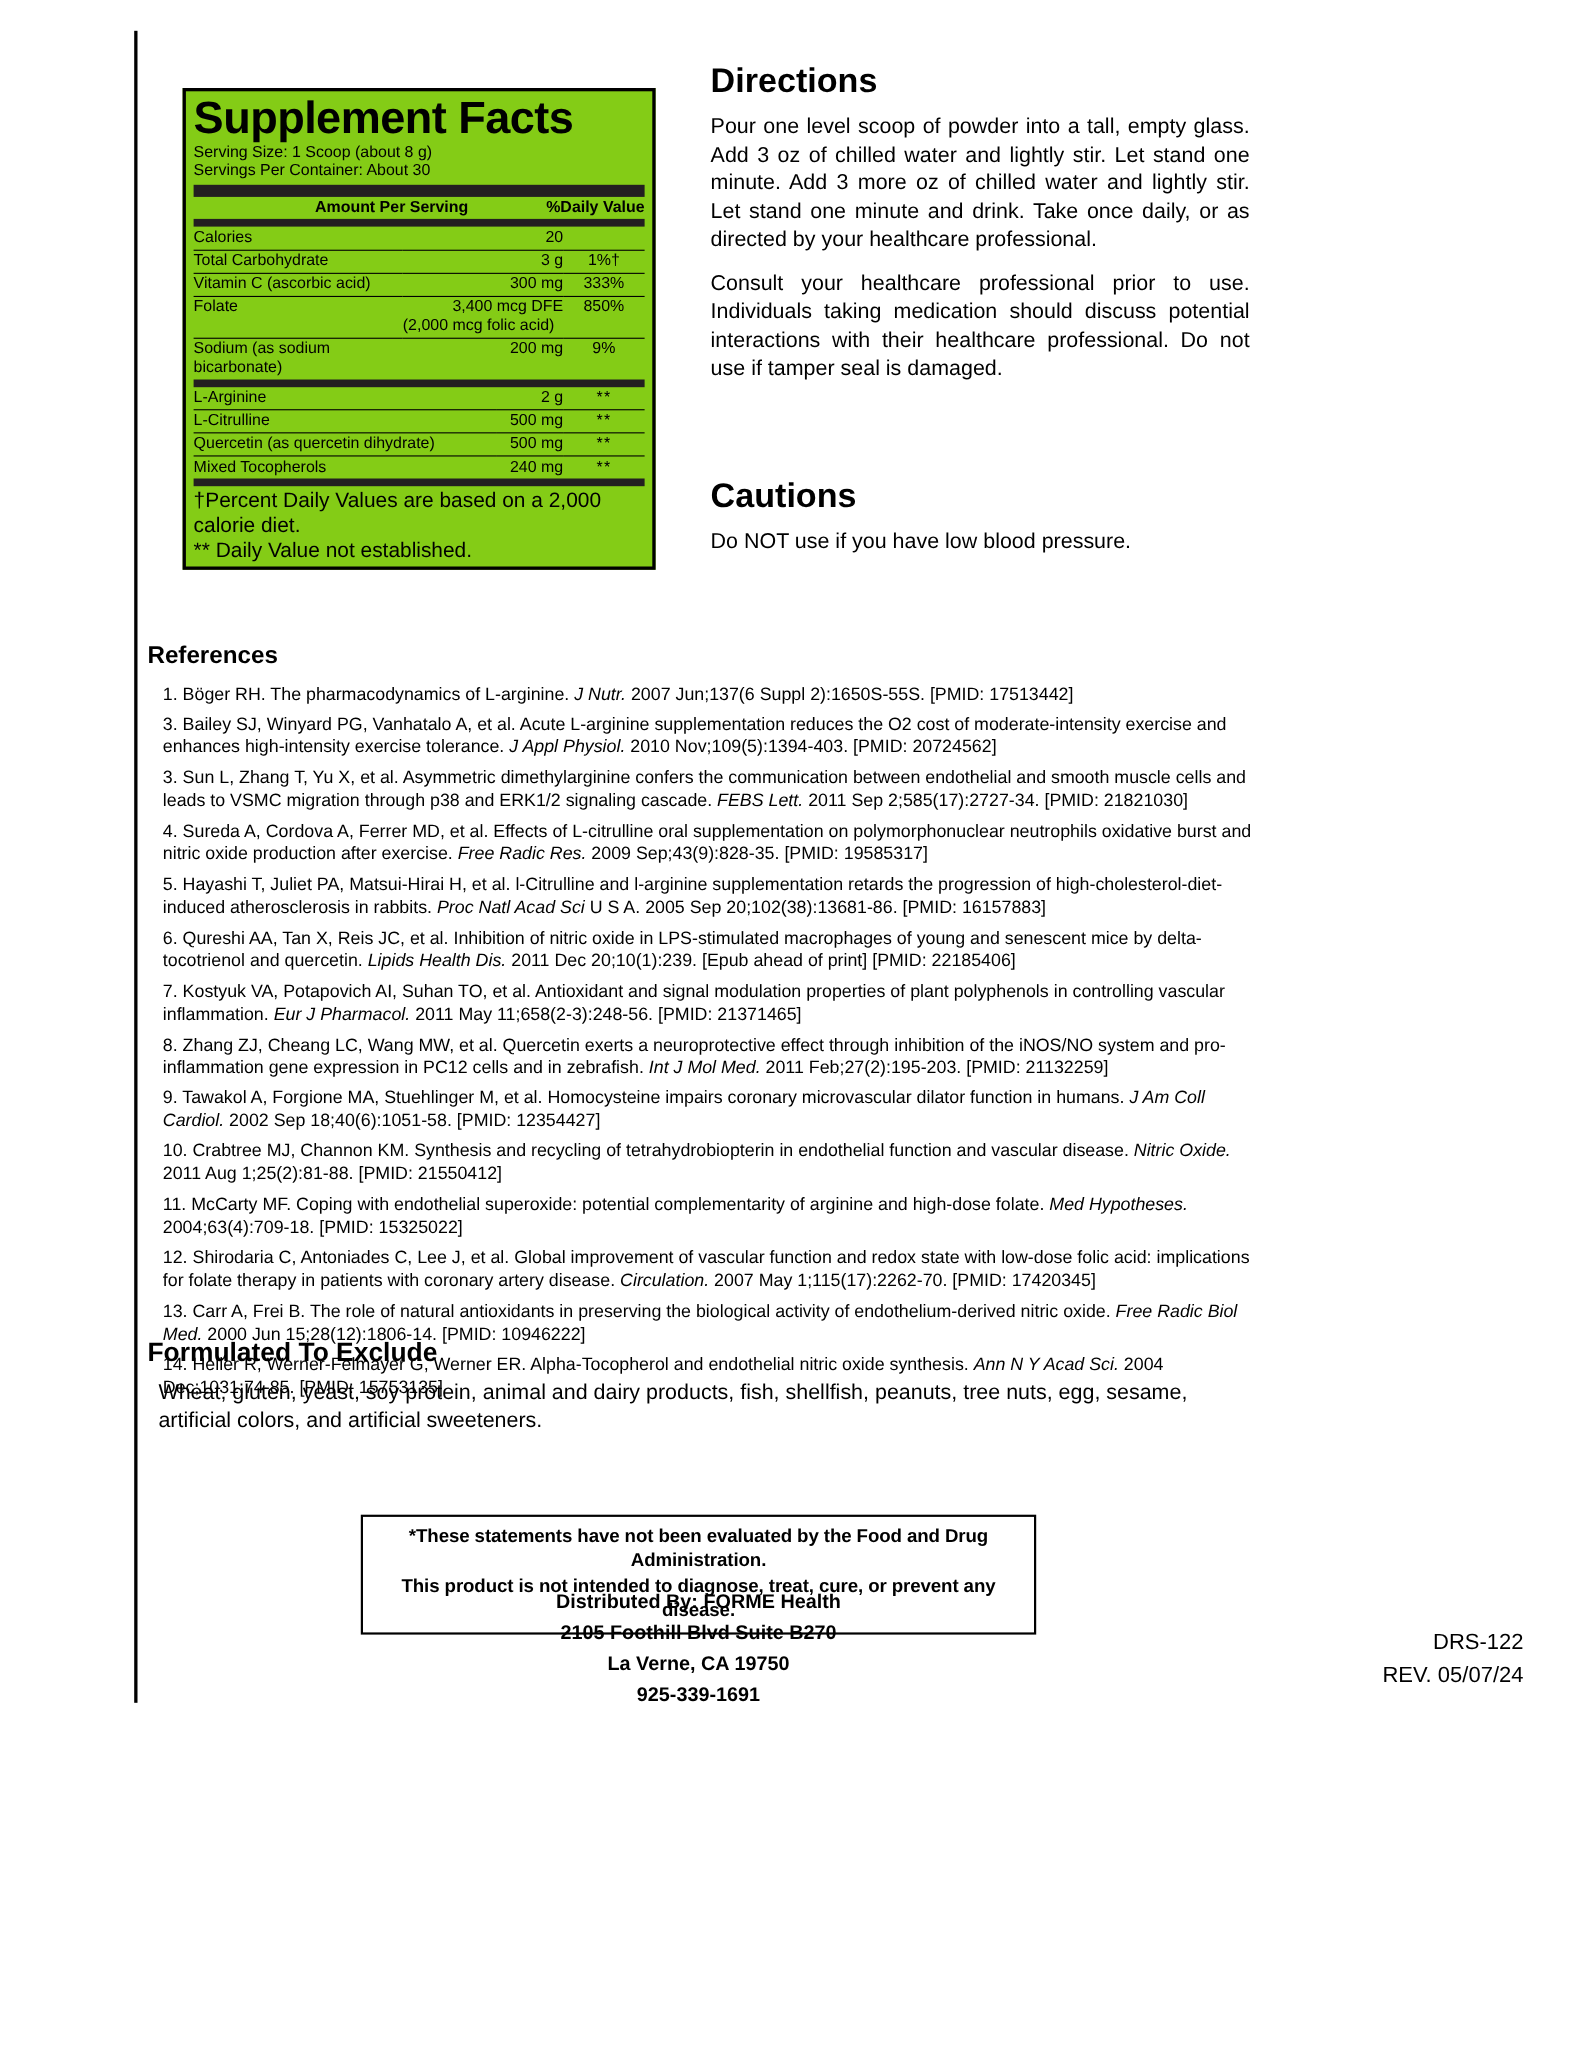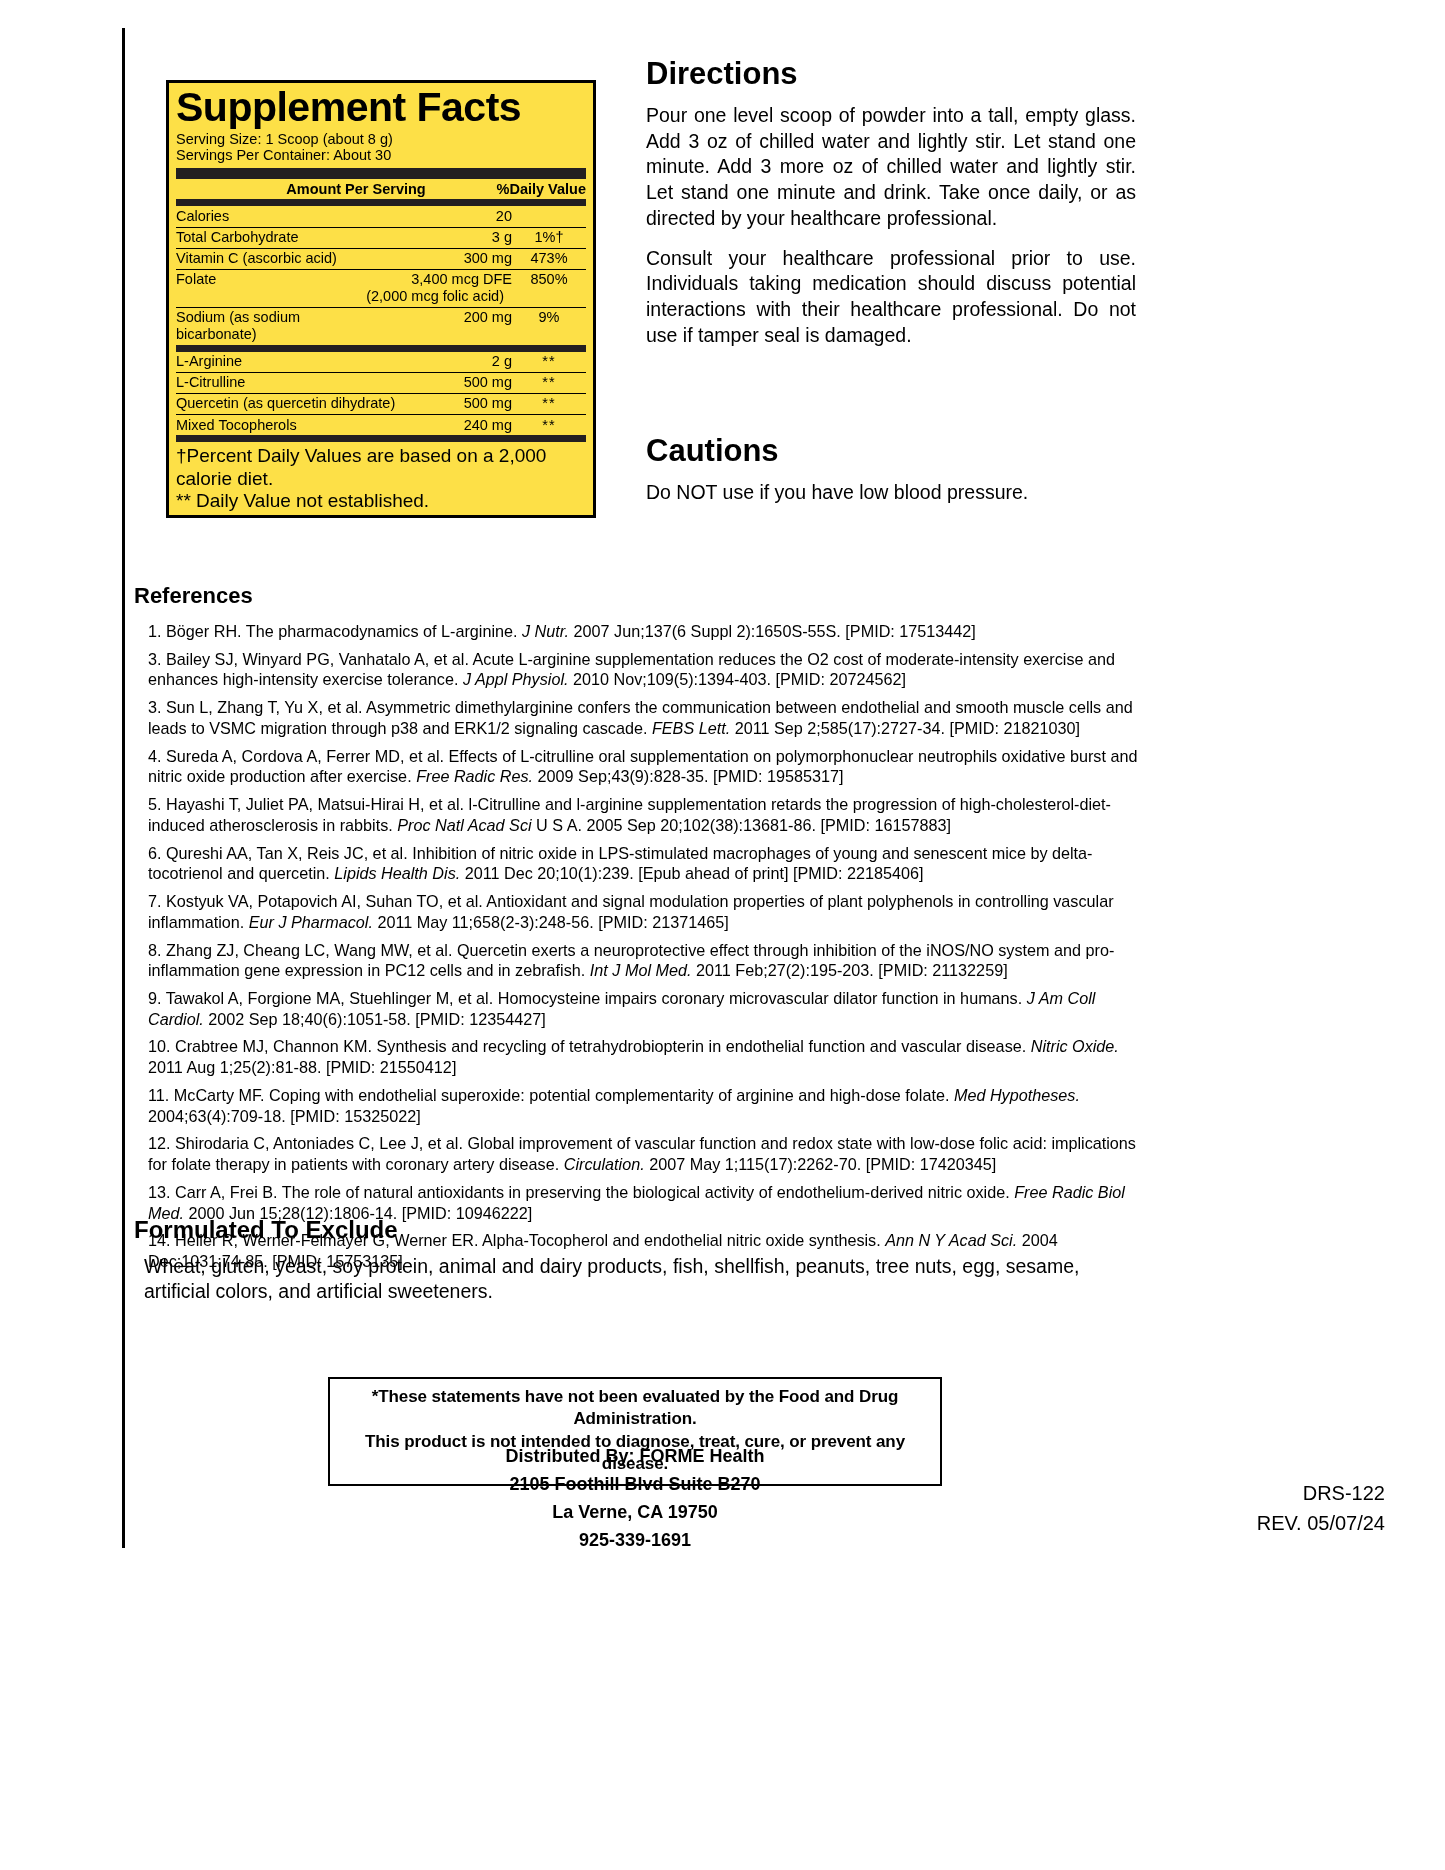--- a/index.html
+++ b/index.html
@@ -41,21 +41,21 @@
   
   .facts-wrap {
     position: absolute;
     left: 166px;
     top: 22px;
     width: 430px;
   }
   .facts-box {
     border: 3px solid #000;
     padding: 4px 7px 3px 7px;
-    background: #fde047;
+    background: #84cc16;
   }
   .facts-title {
     font-family: "Liberation Sans", sans-serif;
     font-weight: bold;
     font-size: 41px;
     line-height: 0.92;
     letter-spacing: -0.5px;
     margin: 2px 0 4px 0;
     white-space: nowrap;
   }
@@ -269,21 +269,21 @@
               <td class="dv"></td>
             </tr>
             <tr class="brd">
               <td class="nm">Total Carbohydrate</td>
               <td class="amt">3 g</td>
               <td class="dv">1%†</td>
             </tr>
             <tr class="brd">
               <td class="nm">Vitamin C (ascorbic acid)</td>
               <td class="amt">300 mg</td>
-              <td class="dv">473%</td>
+              <td class="dv">333%</td>
             </tr>
             <tr class="brd">
               <td class="nm">Folate</td>
               <td class="amt">
                 <span>3,400 mcg DFE</span>
                 <span class="sub-amt">(2,000 mcg folic acid)</span>
               </td>
               <td class="dv">850%</td>
             </tr>
             <tr>

